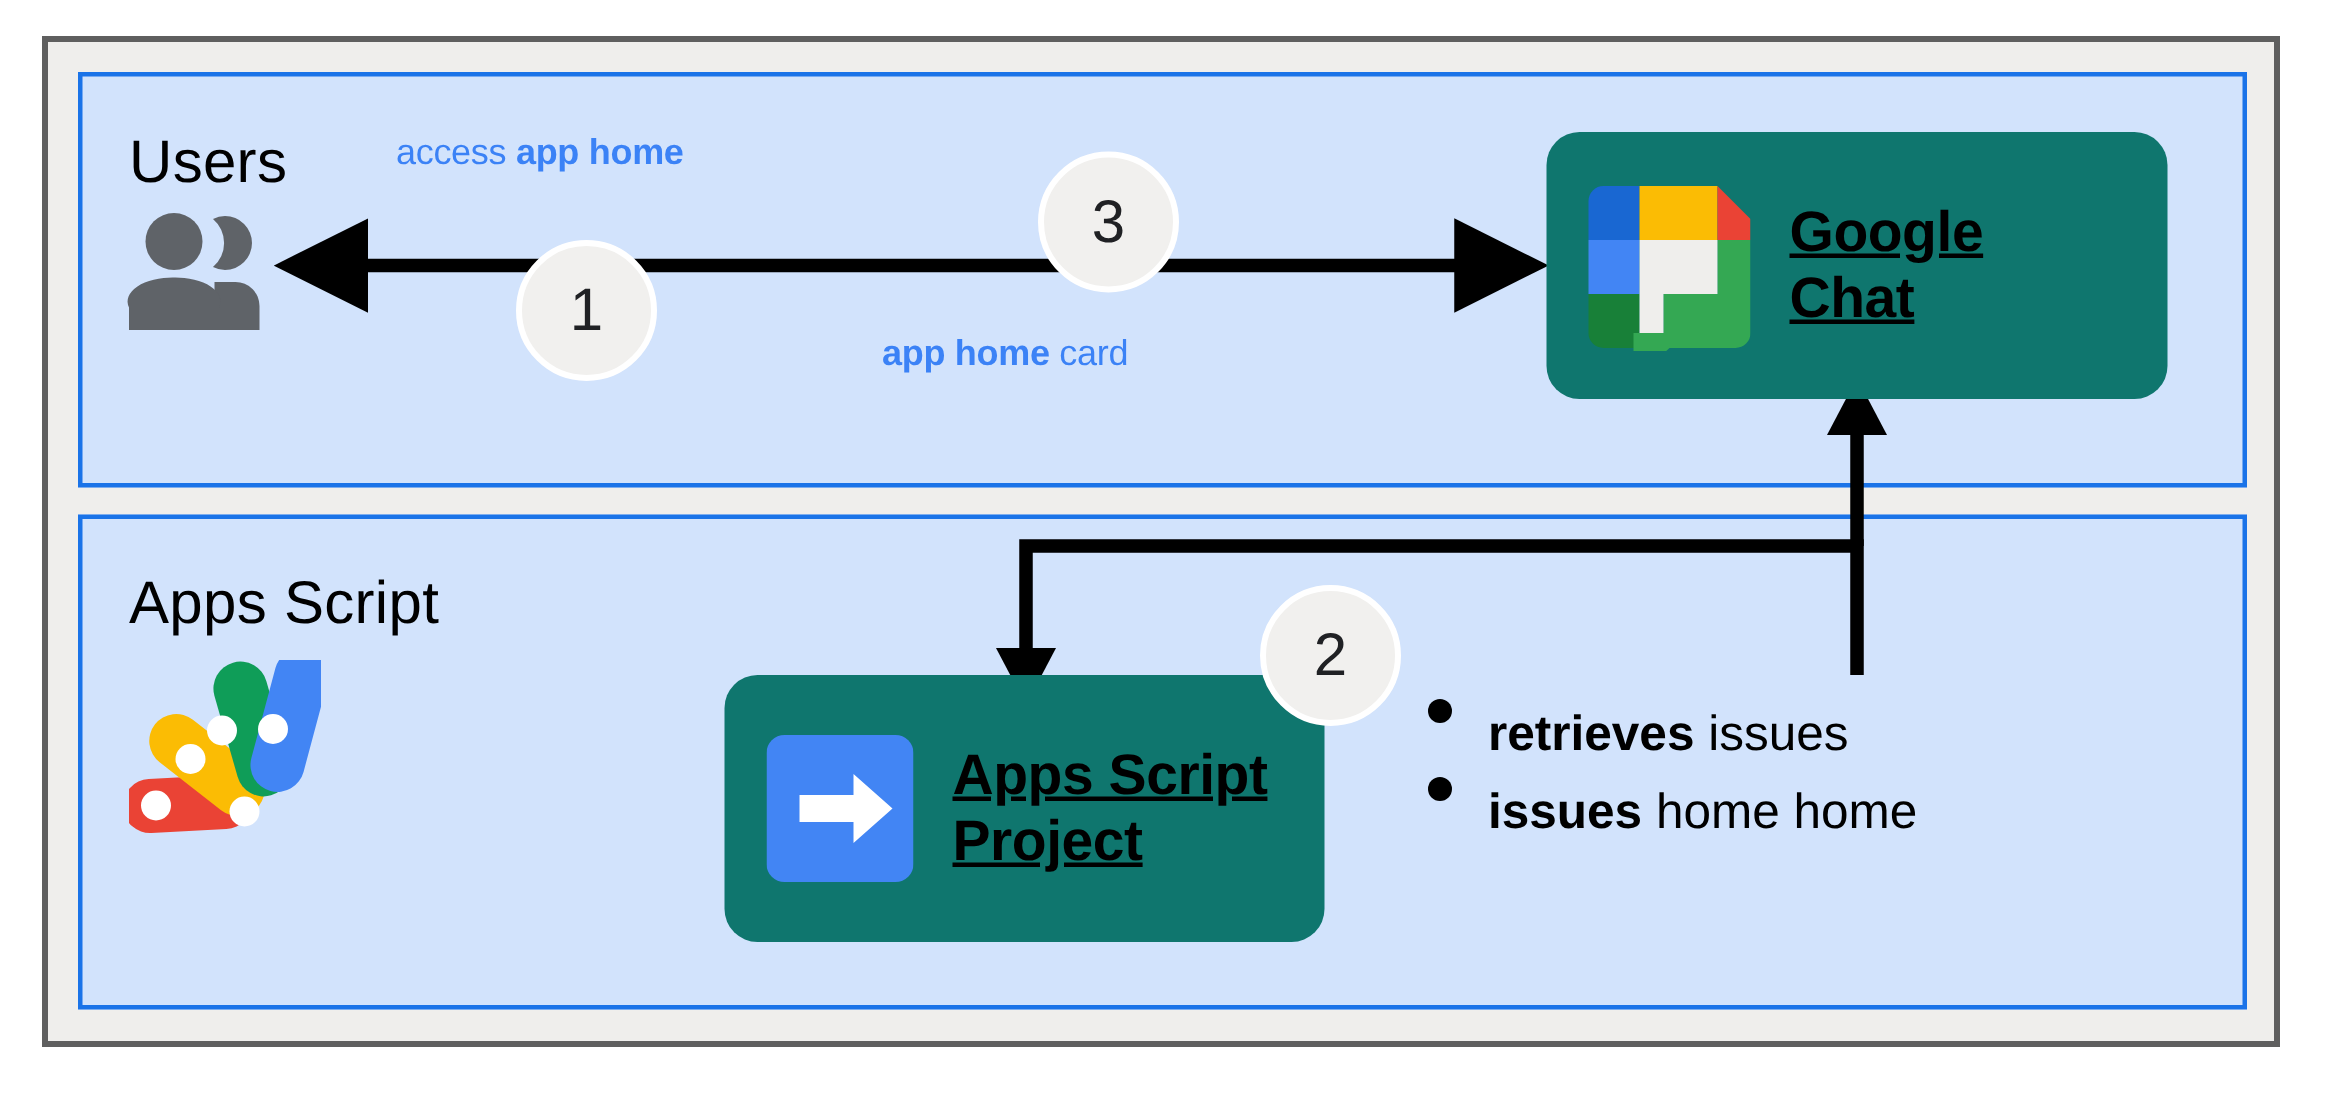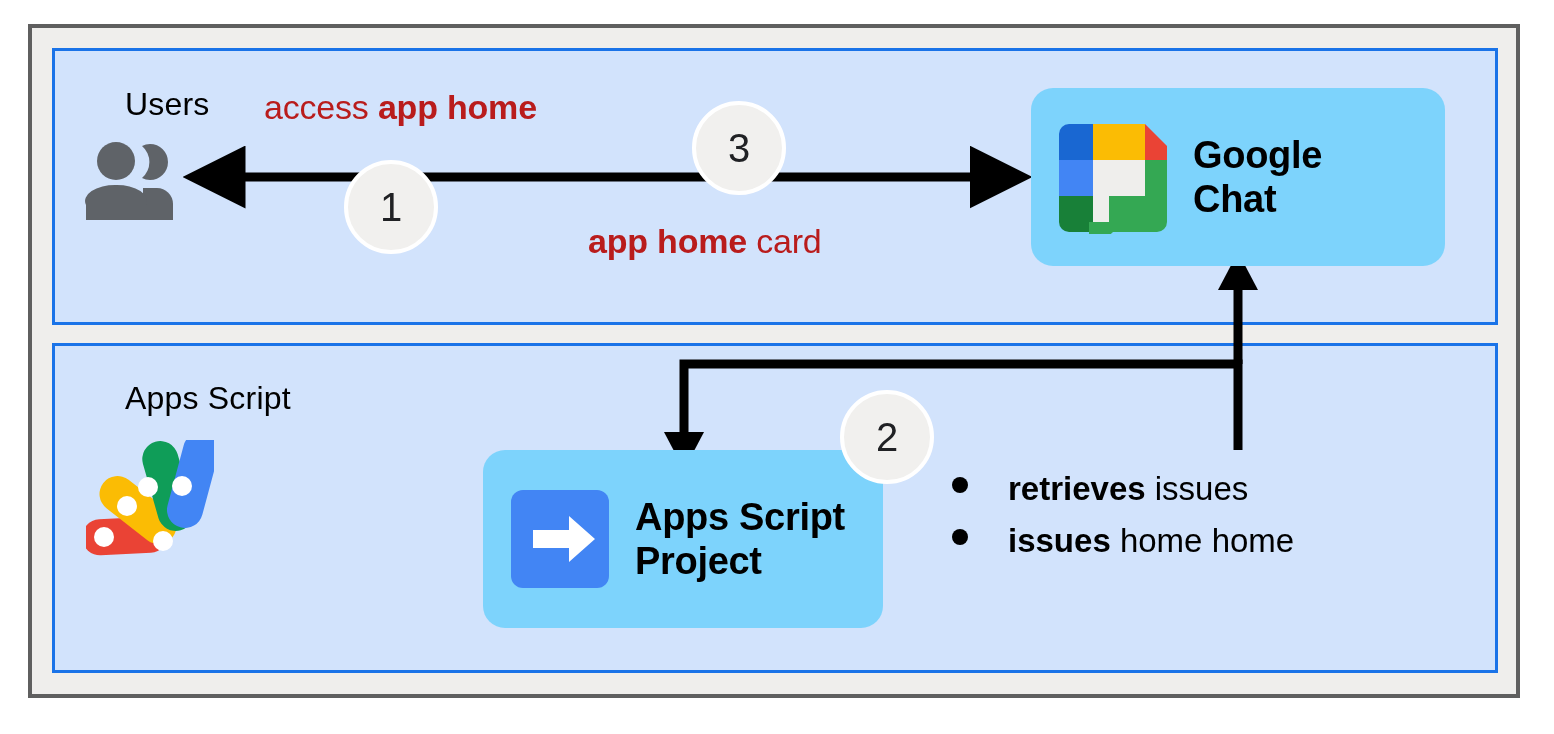--- a/index.html
+++ b/index.html
@@ -47,26 +47,25 @@
   }
   .panel-appsscript {
     left: 52px;
     top: 343px;
     width: 1446px;
     height: 330px;
   }
 
   .panel-title {
     position: absolute;
-    font-size: 32px;
+    font-size: 40px;
     color: #000000;
     font-weight: 400;
     letter-spacing: 0.2px;
     white-space: nowrap;
-    margin-left: 39px;
   }
   .panel-title-users  { left: 86px; top: 86px; }
   .panel-title-script { left: 86px; top: 380px; }
 
   
   .icon-users {
     position: absolute;
     left: 80px;
     top: 138px;
     width: 104px;
@@ -76,25 +75,26 @@
     position: absolute;
     left: 86px;
     top: 440px;
     width: 128px;
     height: 122px;
   }
 
   
   .node-card {
     position: absolute;
-    background: #7dd3fc;
+    background: #0f766e;
     border-radius: 22px;
     display: flex;
     align-items: center;
     box-sizing: border-box;
+    text-decoration: underline;
   }
   .node-chat {
     left: 1031px;
     top: 88px;
     width: 414px;
     height: 178px;
     padding-left: 18px;
     gap: 26px;
   }
   .node-project {
@@ -140,41 +140,41 @@
     color: #202124;
     font-weight: 400;
   }
   .badge-1 { left: 344px; top: 160px;  width: 94px; height: 94px; }
   .badge-3 { left: 692px; top: 101px;  width: 94px; height: 94px; }
   .badge-2 { left: 840px; top: 390px;  width: 94px; height: 94px; }
 
   
   .edge-label {
     position: absolute;
-    font-size: 34px;
-    color: #b91c1c;
+    font-size: 24px;
+    color: #3b82f6;
     white-space: nowrap;
     letter-spacing: -0.2px;
   }
   .edge-label b { font-weight: 700; }
   .edge-label-access { left: 264px; top: 88px;  font-weight: 400; }
   .edge-label-card   { left: 588px; top: 222px; font-weight: 400; }
 
   
   .bullet-list {
     position: absolute;
     left: 952px;
     top: 470px;
     font-size: 33px;
     color: #000000;
   }
   .bullet-row {
     display: flex;
-    align-items: center;
-    gap: 40px;
+    align-items: flex-start;
+    gap: 24px;
     margin-bottom: 14px;
     white-space: nowrap;
   }
   .bullet-dot {
     width: 16px;
     height: 16px;
     border-radius: 50%;
     background: #000000;
     flex: 0 0 auto;
     position: relative;

